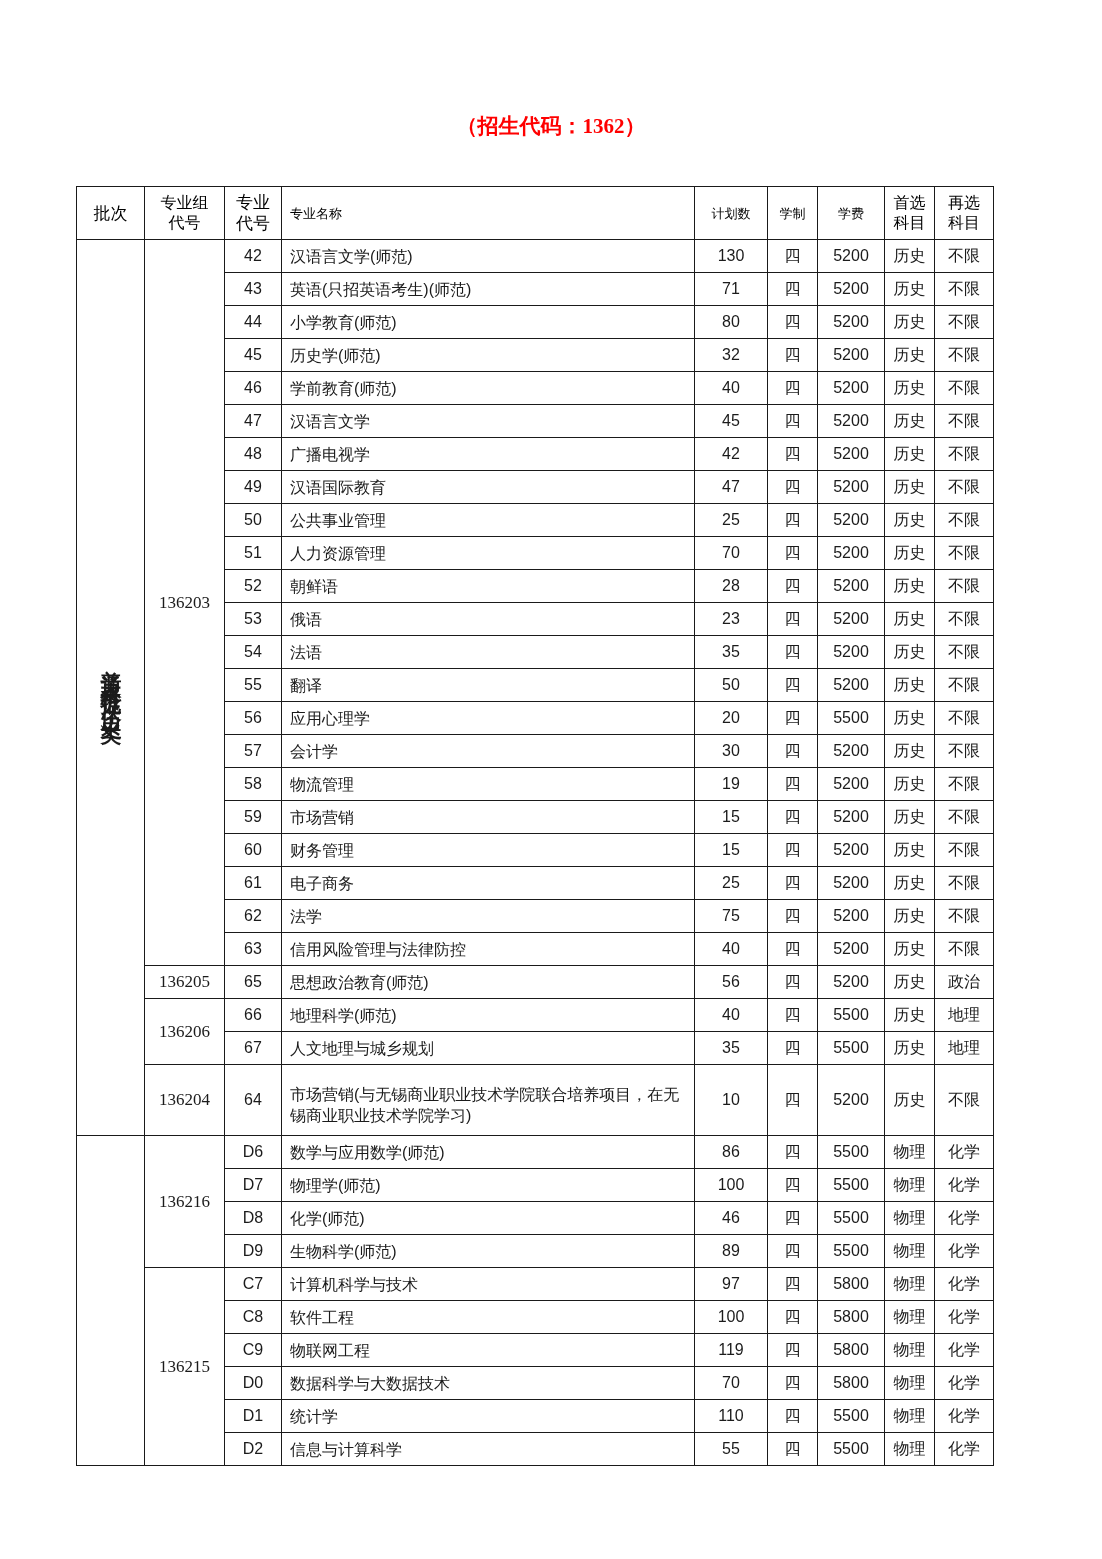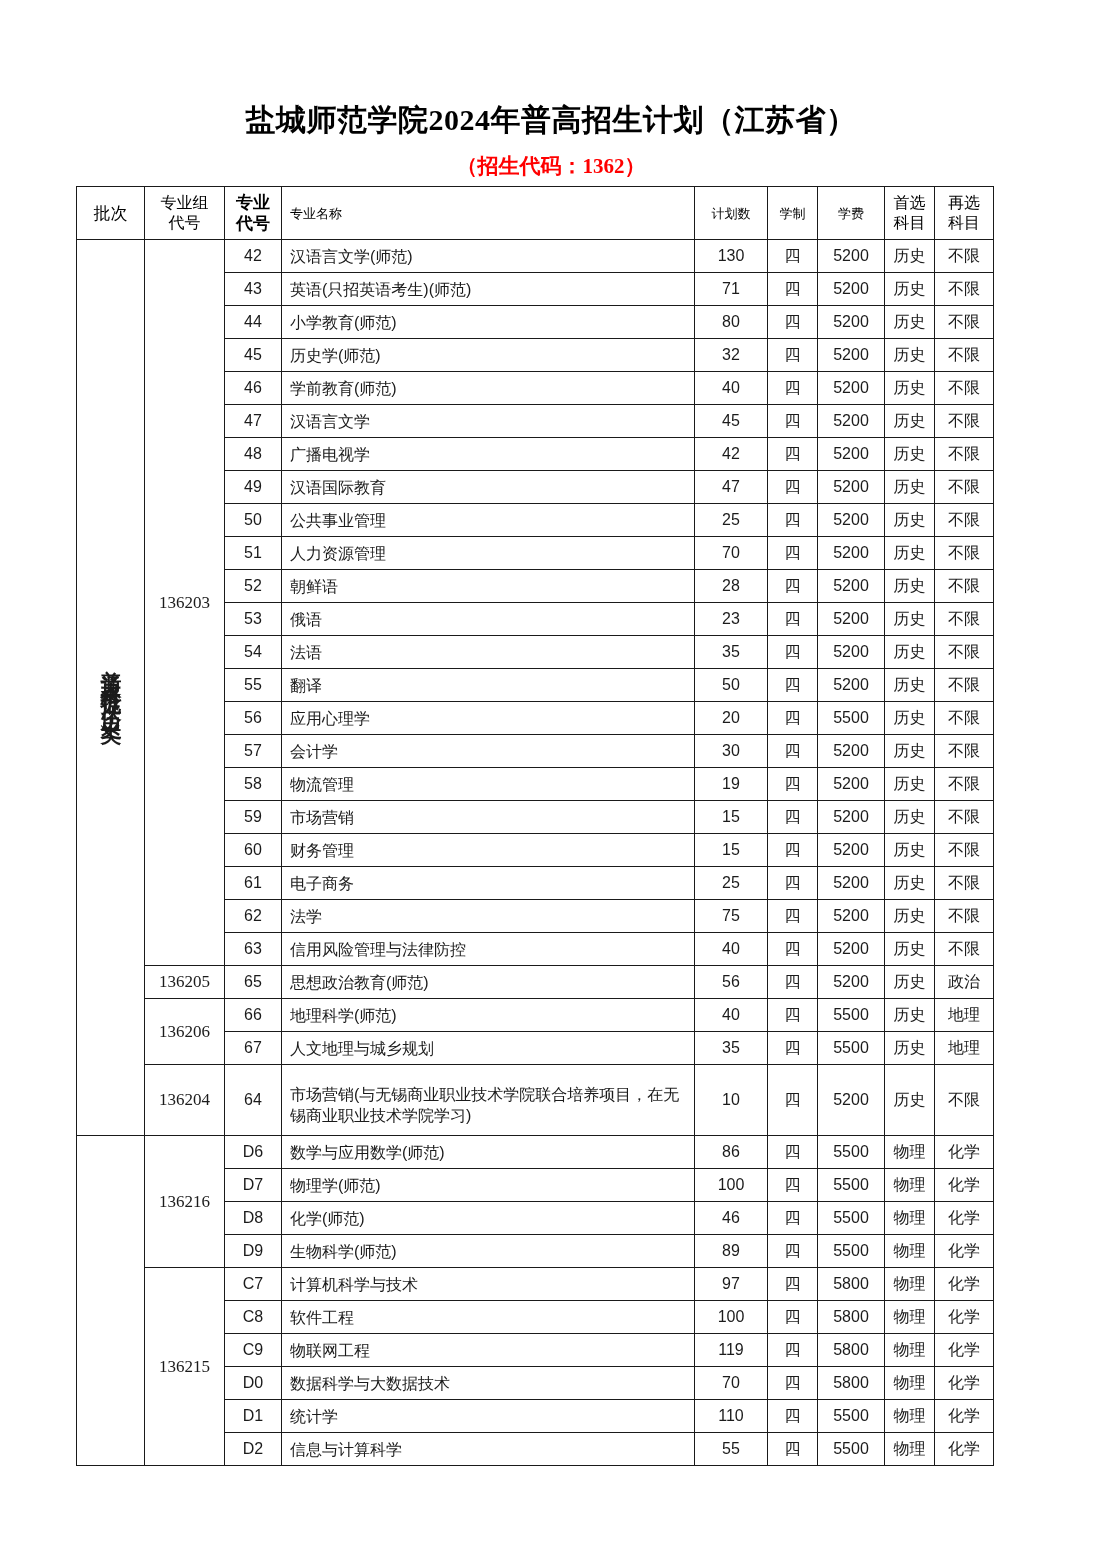--- a/index.html
+++ b/index.html
@@ -99,21 +99,21 @@
     text-align: left;
     padding-left: 8px;
   }
   thead td.th-twoline {
     font-weight: normal;
     font-family: "Liberation Serif", "DejaVu Serif", serif;
     font-size: 16px;
     line-height: 20px;
   }
   thead td.th-twoline-b {
-    font-weight: bold;
+    font-weight: normal;
     font-size: 17px;
     line-height: 21px;
     margin-left: 40px;
   }
 
   
   tbody td {
     height: 32px;
     font-size: 16px;
     text-align: center;
@@ -157,21 +157,20 @@
     line-height: 1;
     white-space: nowrap;
   }
 </style>
 </head>
 <body>
 
 <div class="page">
 
   <div class="title-block">
-    <div class="doc-title">盐城师范学院2024年普高招生计划（江苏省）</div>
     <div class="doc-subtitle" style="color: rgb(255, 0, 0);">（招生代码：1362）</div>
   </div>
 
   <div class="tbl-wrap">
     <table class="plan">
       <colgroup>
         <col class="c-batch">
           <col class="c-group">
           <col class="c-major">
           <col class="c-name">

